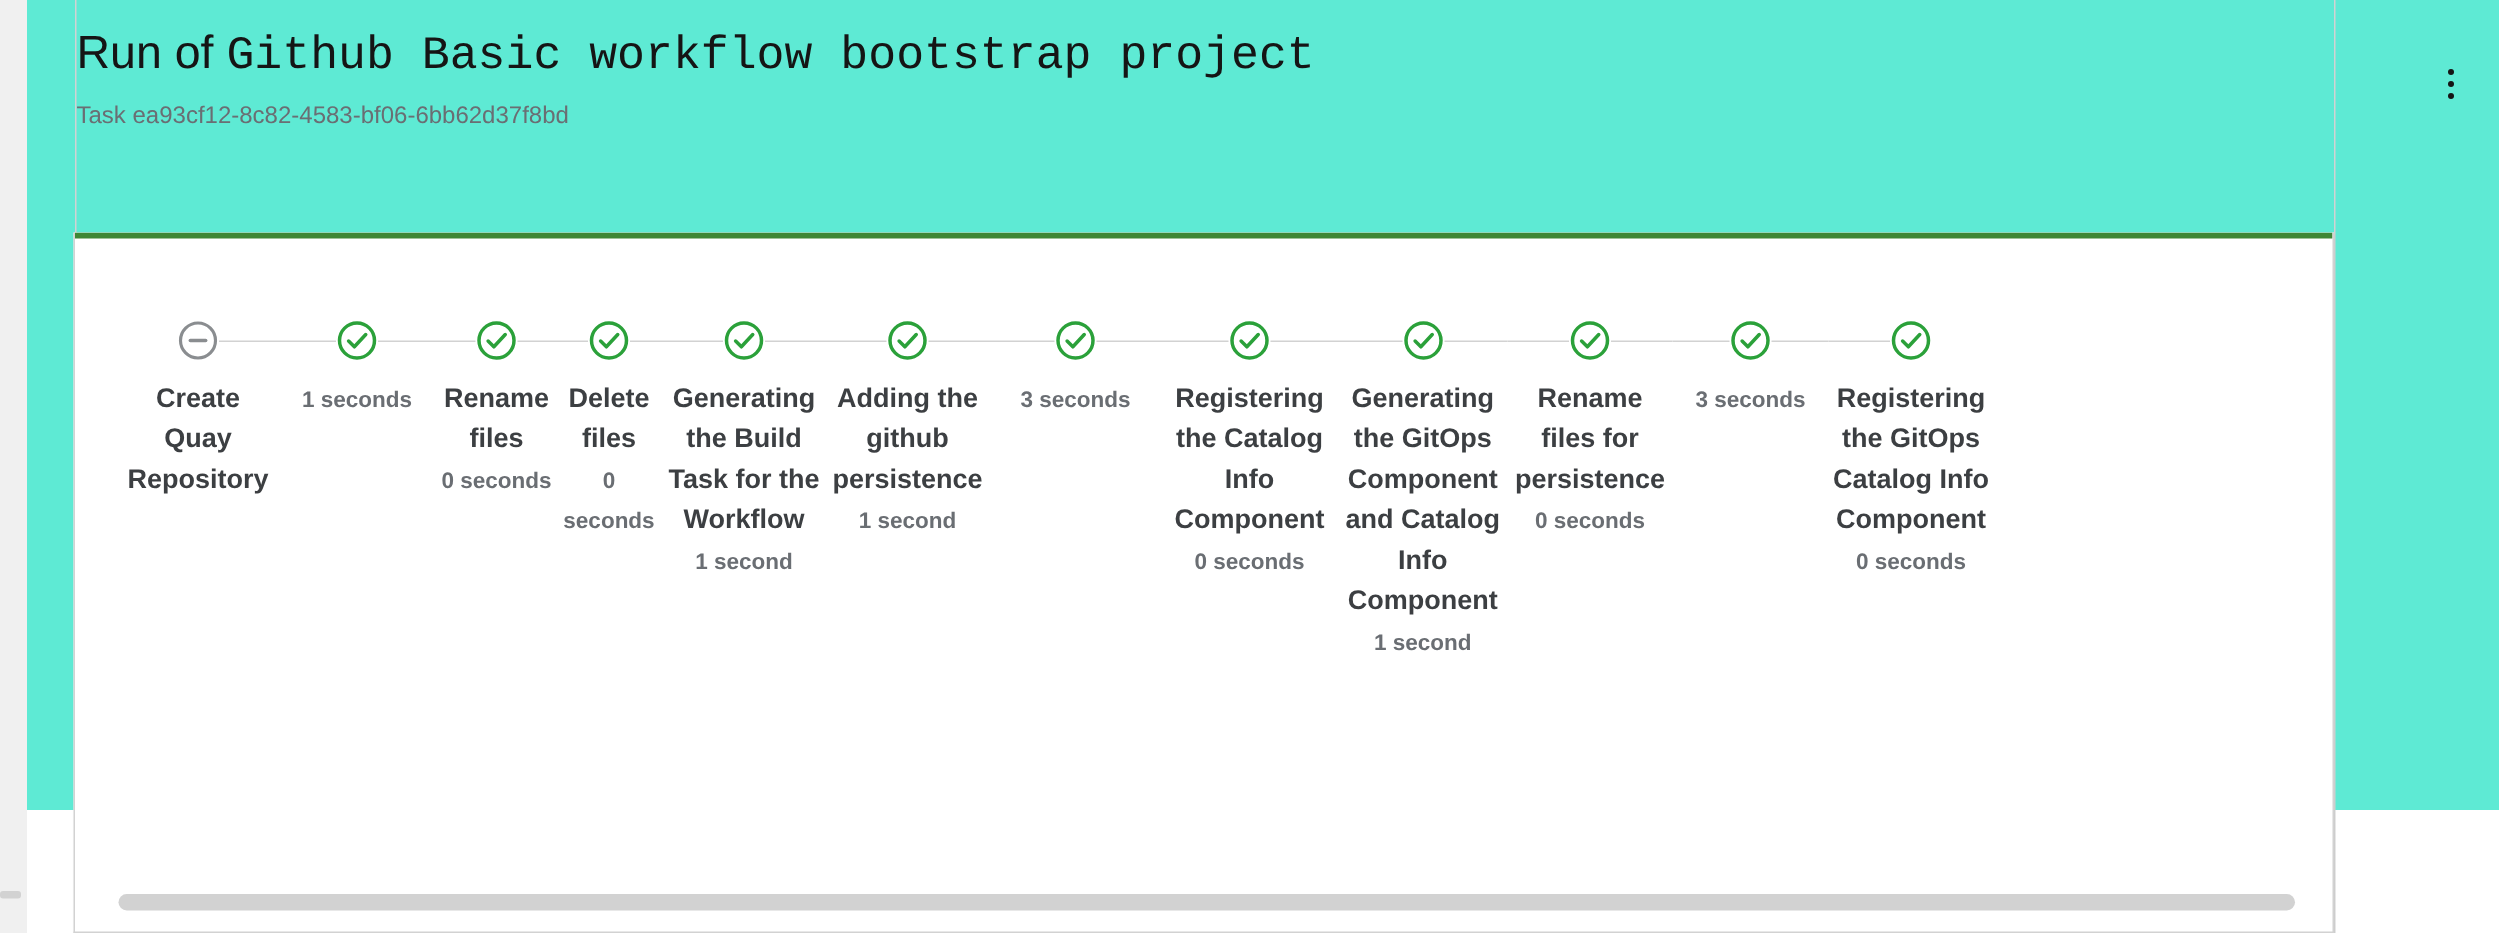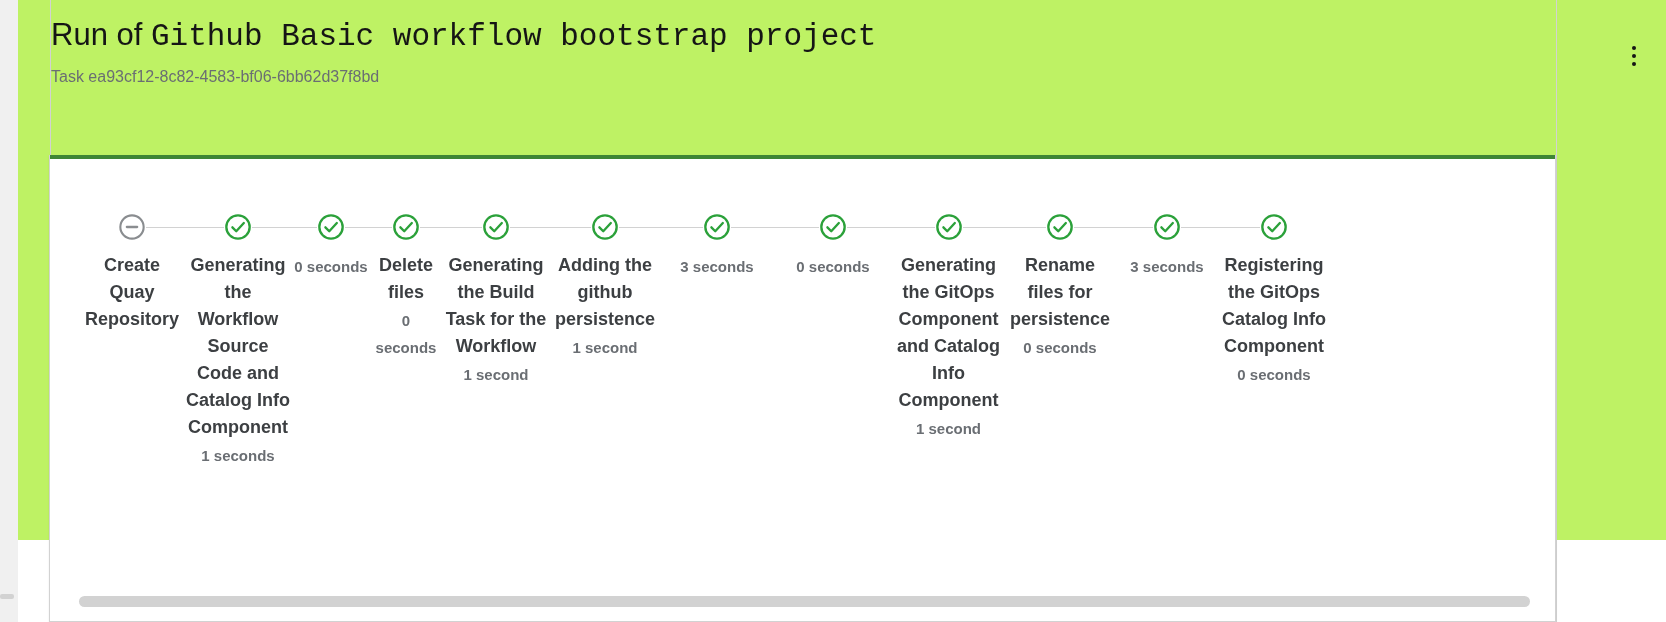--- a/index.html
+++ b/index.html
@@ -8,21 +8,21 @@
     width: 1666px; height: 622px;
     background: #ffffff;
     font-family: "Liberation Sans", sans-serif;
     overflow: hidden;
   }
 
   #root {
     position: relative;
     width: 1666px;
     height: 540px;
-    background: #bef264;
+    background: #5eead4;
   }
 
   
   .left-gutter {
     position: absolute;
     left: 0; top: 0;
     width: 18px; height: 622px;
     background: #f0f0f0;
   }
   .left-gutter-handle {
@@ -241,34 +241,34 @@
           <div class="step" style="width: 108px; flex: 0 0 108px;">
             <div class="step-icon-row">
               <div class="connector"></div>
               <svg viewBox="0 0 24 24" class="step-icon">
                 <circle cx="12" cy="12" r="10" fill="none" stroke="#2ba13a" stroke-width="2"></circle>
                 <path d="M7.2 12.3 L10.5 15.6 L17 8.6" fill="none" stroke="#2ba13a" stroke-width="2" stroke-linecap="round" stroke-linejoin="round"></path>
               </svg>
               <div class="connector"></div>
             </div>
             <div class="step-body">
-              <div class="step-label">Generating the Workflow Source Code and Catalog Info Component</div>
               <div class="step-duration">1 seconds</div>
             </div>
           </div>
           <div class="step" style="width: 78px; flex: 0 0 78px;">
             <div class="step-icon-row">
               <div class="connector"></div>
               <svg viewBox="0 0 24 24" class="step-icon">
                 <circle cx="12" cy="12" r="10" fill="none" stroke="#2ba13a" stroke-width="2"></circle>
                 <path d="M7.2 12.3 L10.5 15.6 L17 8.6" fill="none" stroke="#2ba13a" stroke-width="2" stroke-linecap="round" stroke-linejoin="round"></path>
               </svg>
               <div class="connector"></div>
             </div>
             <div class="step-body">
+              <div class="step-label">Rename files</div>
               <div class="step-duration">0 seconds</div>
             </div>
           </div>
           <div class="step" style="width: 72px; flex: 0 0 72px;">
             <div class="step-icon-row">
               <div class="connector"></div>
               <svg viewBox="0 0 24 24" class="step-icon">
                 <circle cx="12" cy="12" r="10" fill="none" stroke="#2ba13a" stroke-width="2"></circle>
                 <path d="M7.2 12.3 L10.5 15.6 L17 8.6" fill="none" stroke="#2ba13a" stroke-width="2" stroke-linecap="round" stroke-linejoin="round"></path>
               </svg>
@@ -323,20 +323,21 @@
           <div class="step" style="width: 118px; flex: 0 0 118px;">
             <div class="step-icon-row">
               <div class="connector"></div>
               <svg viewBox="0 0 24 24" class="step-icon">
                 <circle cx="12" cy="12" r="10" fill="none" stroke="#2ba13a" stroke-width="2"></circle>
                 <path d="M7.2 12.3 L10.5 15.6 L17 8.6" fill="none" stroke="#2ba13a" stroke-width="2" stroke-linecap="round" stroke-linejoin="round"></path>
               </svg>
               <div class="connector"></div>
             </div>
             <div class="step-body">
+              <div class="step-label">Registering the Catalog Info Component</div>
               <div class="step-duration">0 seconds</div>
             </div>
           </div>
           <div class="step" style="width: 113px; flex: 0 0 113px;">
             <div class="step-icon-row">
               <div class="connector"></div>
               <svg viewBox="0 0 24 24" class="step-icon">
                 <circle cx="12" cy="12" r="10" fill="none" stroke="#2ba13a" stroke-width="2"></circle>
                 <path d="M7.2 12.3 L10.5 15.6 L17 8.6" fill="none" stroke="#2ba13a" stroke-width="2" stroke-linecap="round" stroke-linejoin="round"></path>
               </svg>

